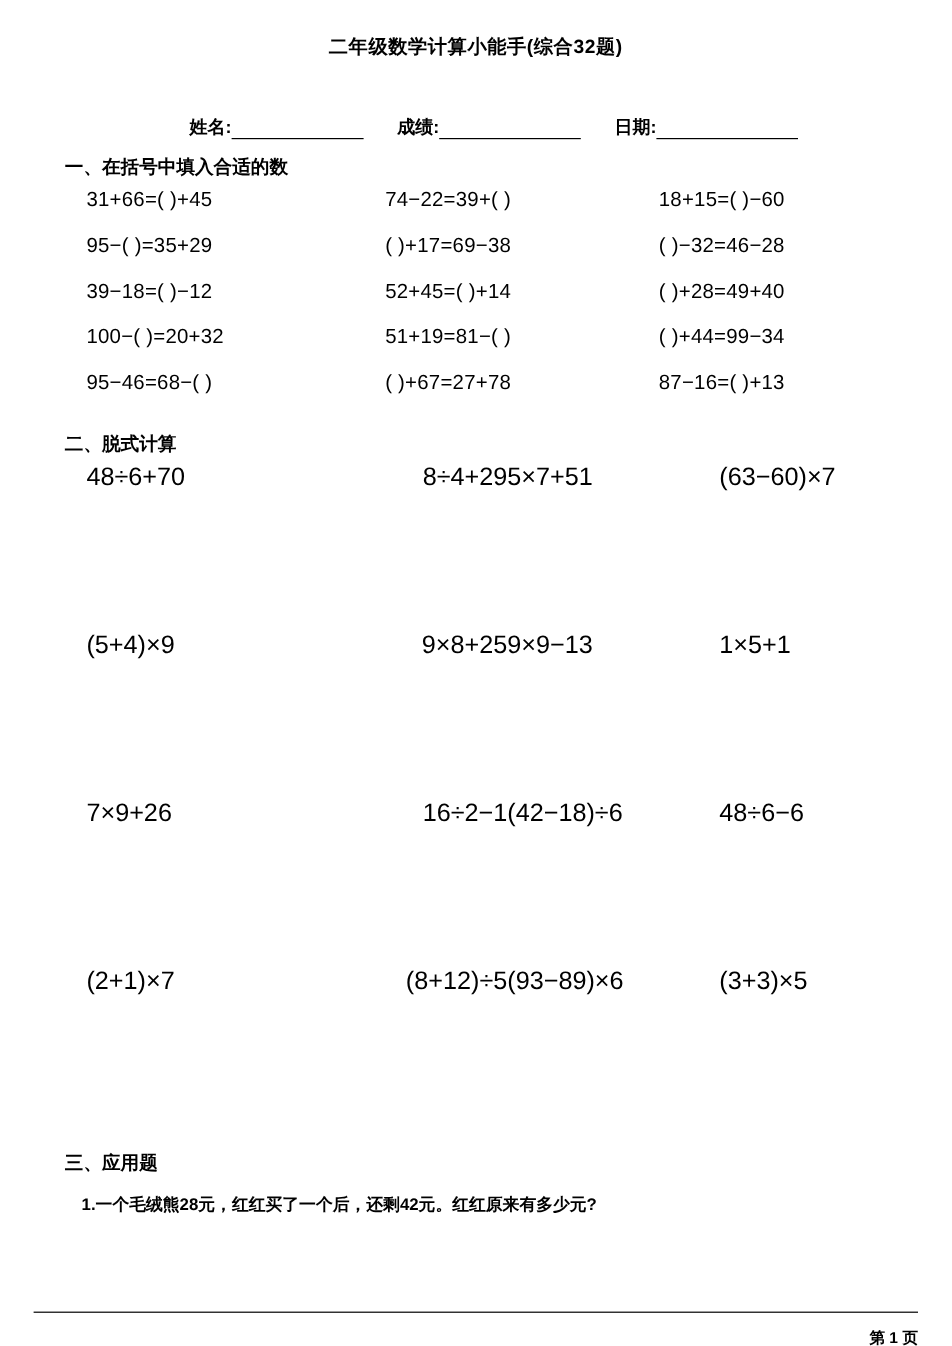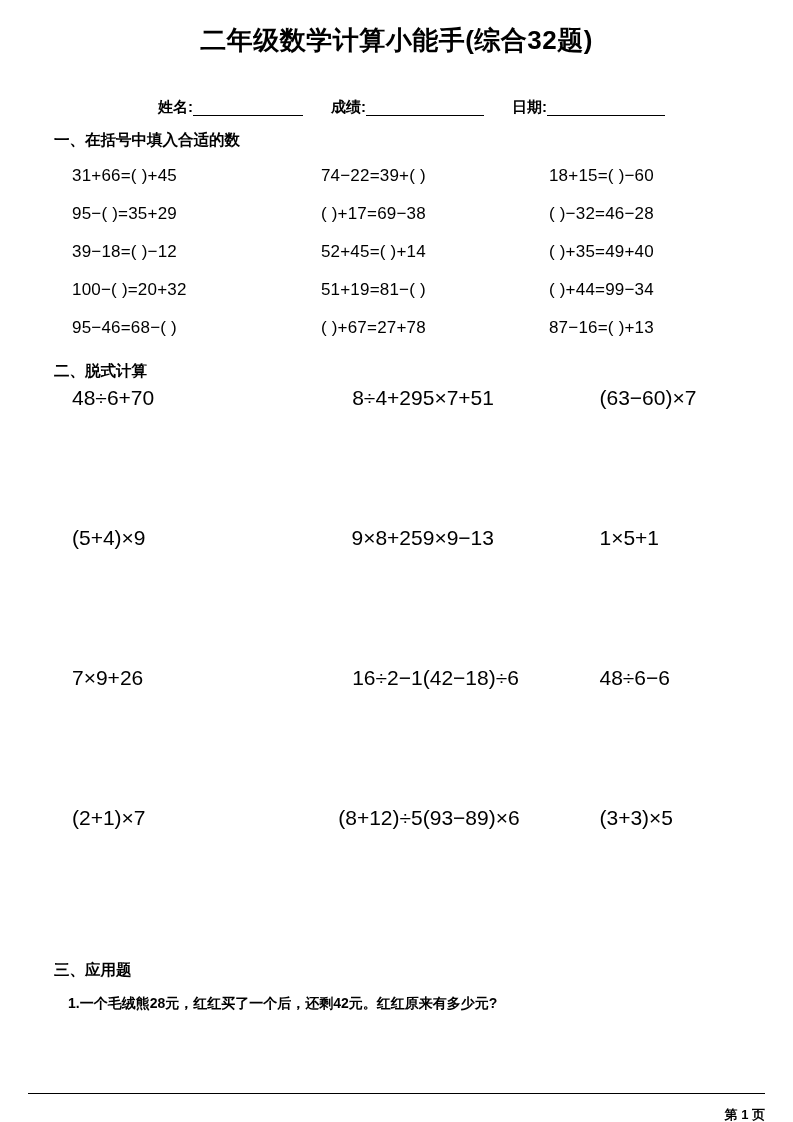--- a/index.html
+++ b/index.html
@@ -17,21 +17,21 @@
   }
   .page {
     position: relative;
     width: 793px;
     height: 1122px;
     box-sizing: border-box;
     padding: 0 54px;
   }
   .title {
     text-align: center;
-    font-size: 26px;
+    font-size: 16px;
     font-weight: bold;
     letter-spacing: 0.5px;
     margin-top: 20px;
     margin-bottom: 0;
     line-height: 40px;
   }
   .meta-row {
     display: flex;
     justify-content: center;
     align-items: flex-end;
@@ -68,21 +68,21 @@
     margin-bottom: 0px;
     line-height: 22px;
   }
 
   
   .fill-grid {
     margin-top: 6px;
   }
   .fill-row {
     display: flex;
-    align-items: center;
+    align-items: flex-start;
     height: 38px;
   }
   .fill-cell {
     font-size: 17px;
     letter-spacing: 0.2px;
     white-space: nowrap;
   }
   .fill-cell.c1 { width: 262px; padding-left: 18px; }
   .fill-cell.c2 { width: 240px; }
   .fill-cell.c3 { width: 200px; }
@@ -158,21 +158,21 @@
       <div class="fill-cell c3">18+15=(    )−60</div>
     </div>
     <div class="fill-row">
       <div class="fill-cell c1">95−(    )=35+29</div>
       <div class="fill-cell c2">(    )+17=69−38</div>
       <div class="fill-cell c3">(    )−32=46−28</div>
     </div>
     <div class="fill-row">
       <div class="fill-cell c1">39−18=(    )−12</div>
       <div class="fill-cell c2">52+45=(    )+14</div>
-      <div class="fill-cell c3">(    )+35=49+40</div>
+      <div class="fill-cell c3">(    )+28=49+40</div>
     </div>
     <div class="fill-row">
       <div class="fill-cell c1">100−(    )=20+32</div>
       <div class="fill-cell c2">51+19=81−(    )</div>
       <div class="fill-cell c3">(    )+44=99−34</div>
     </div>
     <div class="fill-row">
       <div class="fill-cell c1">95−46=68−(    )</div>
       <div class="fill-cell c2">(    )+67=27+78</div>
       <div class="fill-cell c3">87−16=(    )+13</div>

